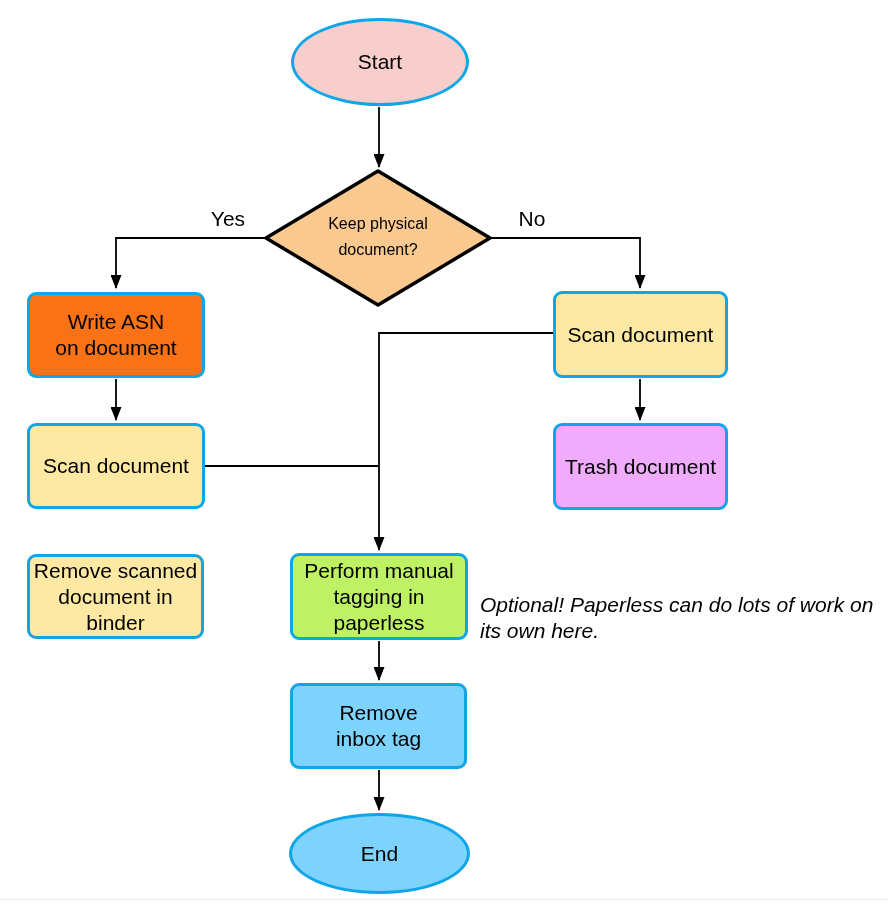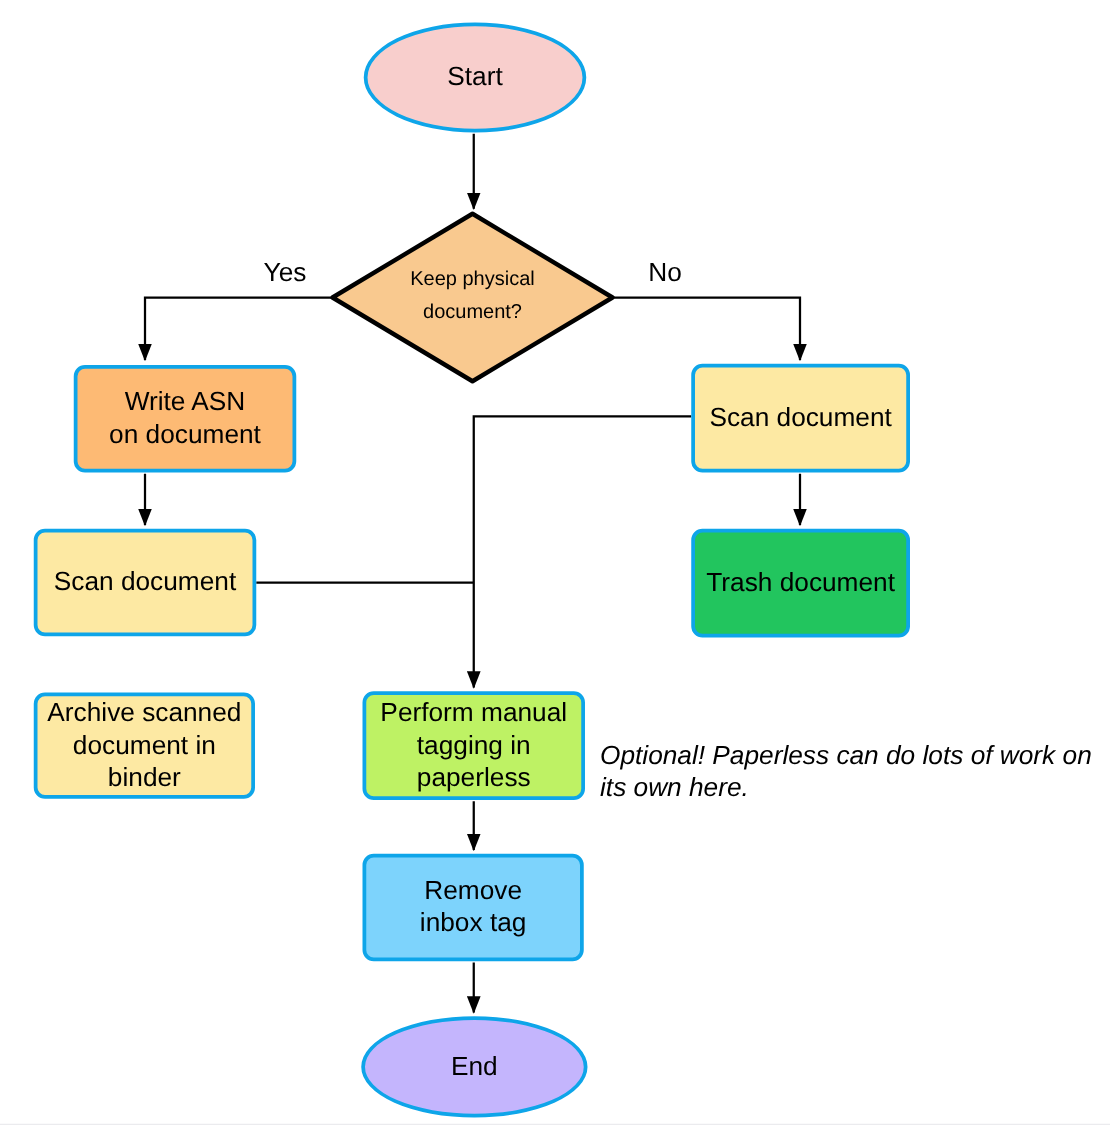--- a/index.html
+++ b/index.html
@@ -107,40 +107,40 @@
 
   <div class="node terminator node-start" style="background-color: rgb(248, 206, 204);">Start</div>
 
   <div class="diamond-label">Keep physical
 document?</div>
 
   <div class="edge-label label-yes">Yes</div>
 
   <div class="edge-label label-no">No</div>
 
-  <div class="node process node-write-asn" style="background-color: #fdba74; margin-left: 32px;">Write ASN
+  <div class="node process node-write-asn" style="background-color: #f97316;">Write ASN
 on document</div>
 
   <div class="node process node-scan-left" style="background-color: rgb(253, 233, 163);">Scan document</div>
 
-  <div class="node process node-archive" style="background-color: rgb(253, 233, 163);">Archive scanned
+  <div class="node process node-archive" style="background-color: rgb(253, 233, 163);">Remove scanned
 document in
 binder</div>
 
   <div class="node process node-scan-right" style="background-color: rgb(253, 233, 163);">Scan document</div>
 
-  <div class="node process node-trash" style="background-color: #22c55e;">Trash document</div>
+  <div class="node process node-trash" style="background-color: #f0abfc;">Trash document</div>
 
   <div class="node process node-tagging" style="background-color: #bef264;">Perform manual
 tagging in
 paperless</div>
 
   <div class="annotation">Optional! Paperless can do lots of work on
 its own here.</div>
 
   <div class="node process node-remove-inbox" style="background-color: #7dd3fc;">Remove
 inbox tag</div>
 
-  <div class="node terminator node-end" style="background-color: #c4b5fd;">End</div>
+  <div class="node terminator node-end" style="background-color: #7dd3fc;">End</div>
 
   <div class="bottom-hairline"></div>
 
 </div>
 
 </body></html>

